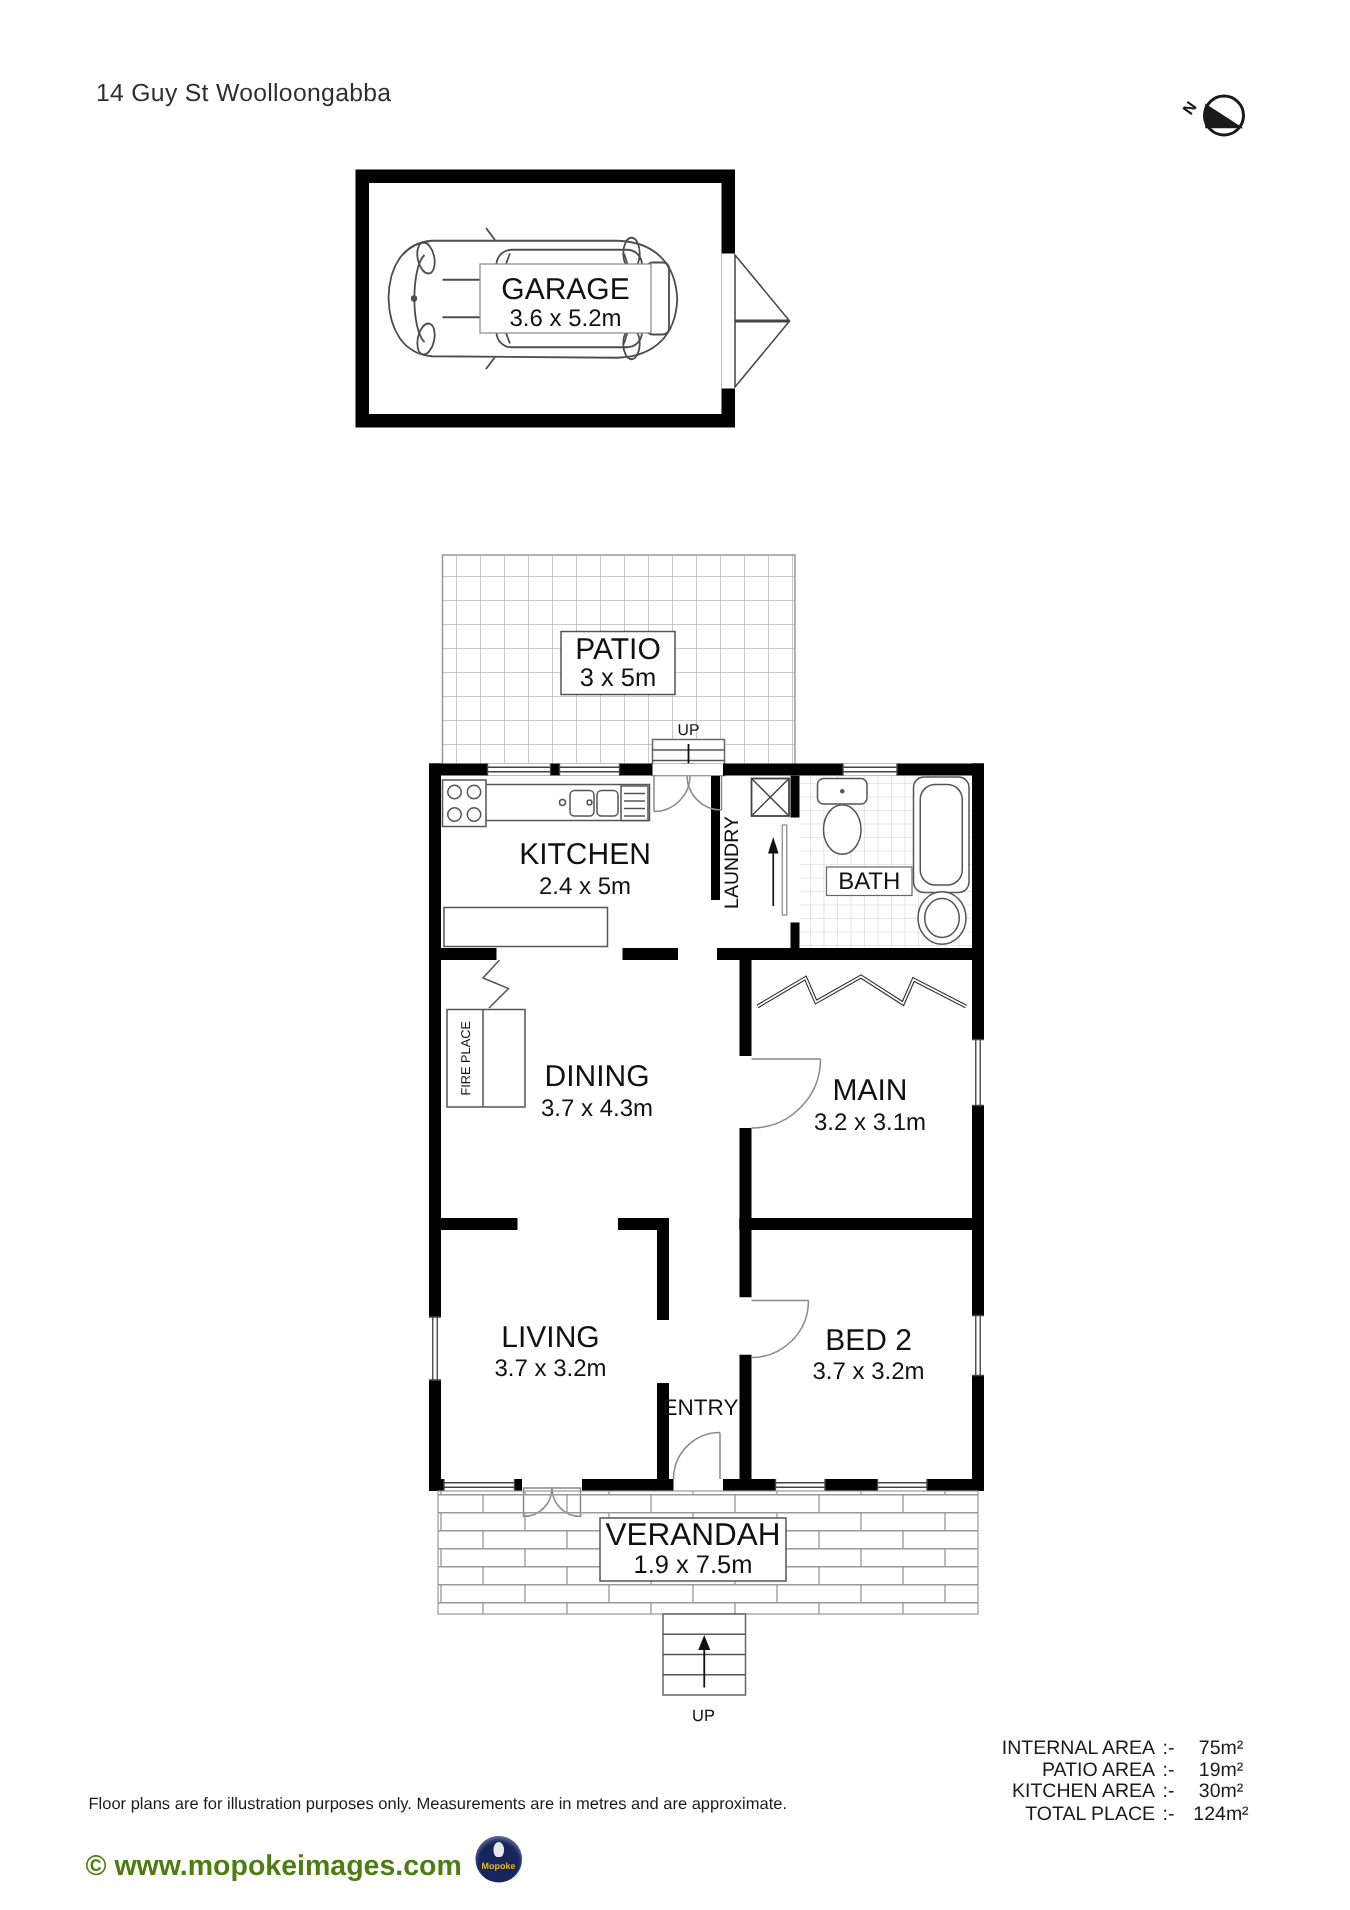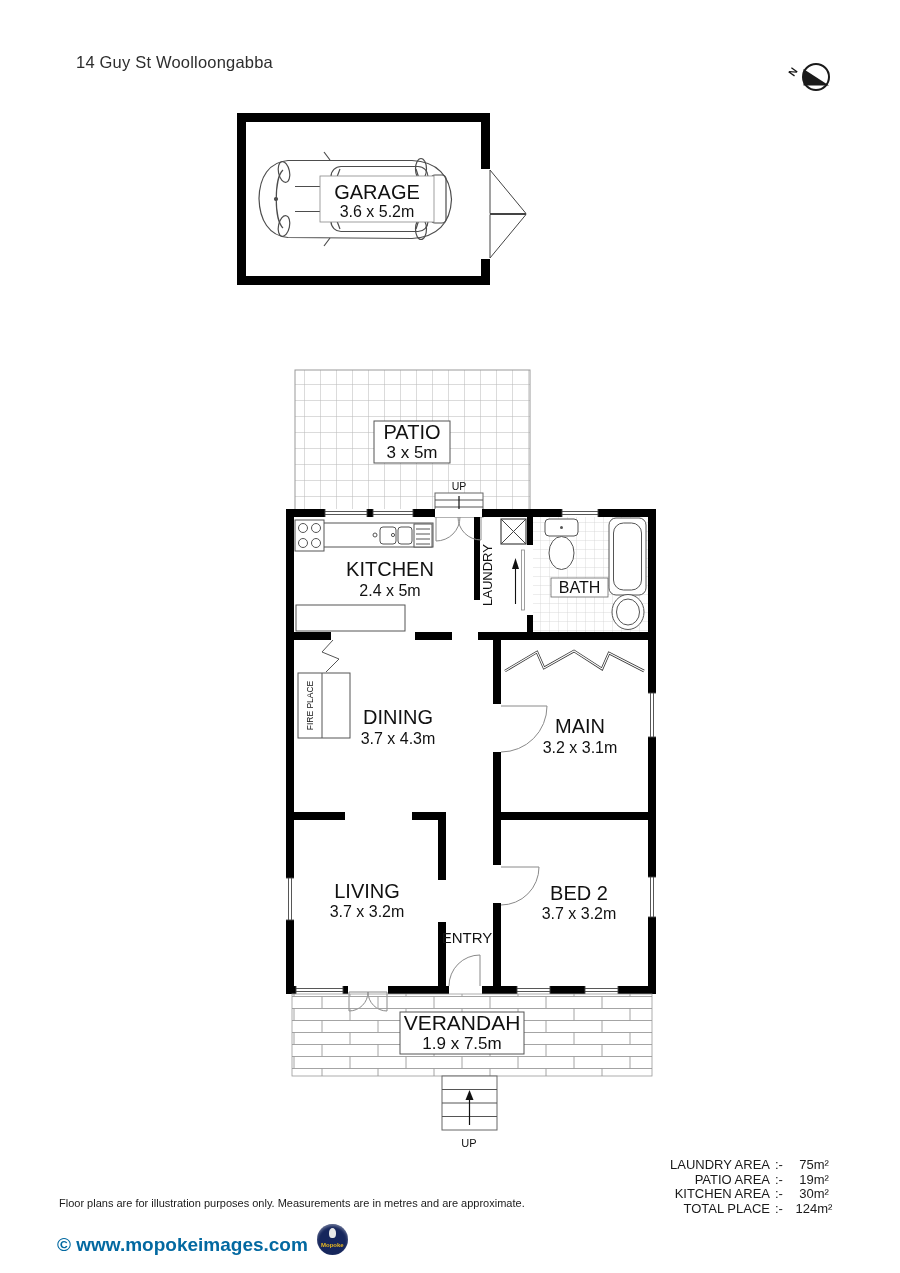--- a/index.html
+++ b/index.html
@@ -1,36 +1,36 @@
 <!DOCTYPE html>
 <html><head>
 <meta charset="utf-8">
 <style>
   html,body{margin:0;padding:0;background:#fff;}
   body{width:900px;height:1273px;position:relative;font-family:"Liberation Sans",sans-serif;color:#1a1a1a;overflow:hidden;}
   .abs{position:absolute;}
-  #title{top:53px;left:76px;font-size:16.5px;color:#2e2e2e;letter-spacing:.2px;}
+  #title{top:53px;left:64px;font-size:16.5px;color:#2e2e2e;letter-spacing:.2px;}
   svg{position:absolute;top:0;left:0;}
   svg text{font-family:"Liberation Sans",sans-serif;fill:#111;text-anchor:middle;}
   .t21{font-size:21px;} .t20{font-size:20px;} .t17{font-size:17px;} .t16{font-size:16px;}
   .t15{font-size:15px;} .t13{font-size:13px;} .t11{font-size:11px;} .t10{font-size:10.5px;} .t9{font-size:8.5px;}
   .fix{fill:#fff;stroke:#555;stroke-width:1;}
   .thin{fill:none;stroke:#555;stroke-width:1;}
   .door{fill:none;stroke:#8a8a8a;stroke-width:1;}
   .wall{fill:#000;}
   .gap{fill:#fff;}
   .winline{stroke:#444;stroke-width:.9;}
   #areas{top:1158px;right:63px;font-size:13px;line-height:14.5px;color:#1a1a1a;}
   #areas .row{display:flex;justify-content:flex-end;}
   #areas .a-label{text-align:right;}
   #areas .a-sep{width:16px;text-align:left;margin-left:5px;}
   #areas .a-value{width:46px;text-align:center;}
   #disclaimer{top:1197px;left:59px;font-size:11px;}
   #copyline{top:1222px;left:57px;display:flex;align-items:center;gap:9px;}
-  #copyright{font-size:19px;font-weight:bold;color:#0369a1;margin-top:12px;}
+  #copyright{font-size:19px;font-weight:bold;color:#4d7c0f;margin-top:12px;}
   .logo{width:31px;height:31px;border-radius:50%;background:#16265c;position:relative;display:inline-block;box-shadow:inset 0 2px 3px rgba(255,255,255,.35);}
   .logo .owl{position:absolute;top:4px;left:12px;width:7px;height:10px;background:#e8e8e8;border-radius:50% 50% 42% 42%;}
   .logo .logo-text{position:absolute;bottom:7px;left:0;right:0;text-align:center;font-size:6px;font-weight:bold;color:#e8b820;line-height:6px;}
 </style>
 </head>
 <body>
 
 <div id="title" class="abs">14 Guy St Woolloongabba</div>
 
 <svg width="900" height="1273" viewBox="0 0 900 1273">
@@ -270,21 +270,21 @@
     <rect x="442" y="1076" width="55" height="54" fill="#fff" stroke="#666" stroke-width="1"></rect>
     <path d="M442,1089.5 H497 M442,1103 H497 M442,1116.5 H497" class="thin"></path>
     <line x1="469.5" y1="1125" x2="469.5" y2="1097" stroke="#111" stroke-width="1.2"></line>
     <polygon points="465.5,1100 473.5,1100 469.5,1090" fill="#111"></polygon>
     <text x="469" y="1147" class="t11">UP</text>
   </g>
 </svg>
 
 <div id="areas" class="abs">
   <div class="row">
-    <span class="a-label">LAUNDRY AREA</span>
+    <span class="a-label">INTERNAL AREA</span>
       <span class="a-sep">:-</span>
       <span class="a-value">75m²</span>
   </div>
   <div class="row">
     <span class="a-label">PATIO AREA</span>
       <span class="a-sep">:-</span>
       <span class="a-value">19m²</span>
   </div>
   <div class="row">
     <span class="a-label">KITCHEN AREA</span>

